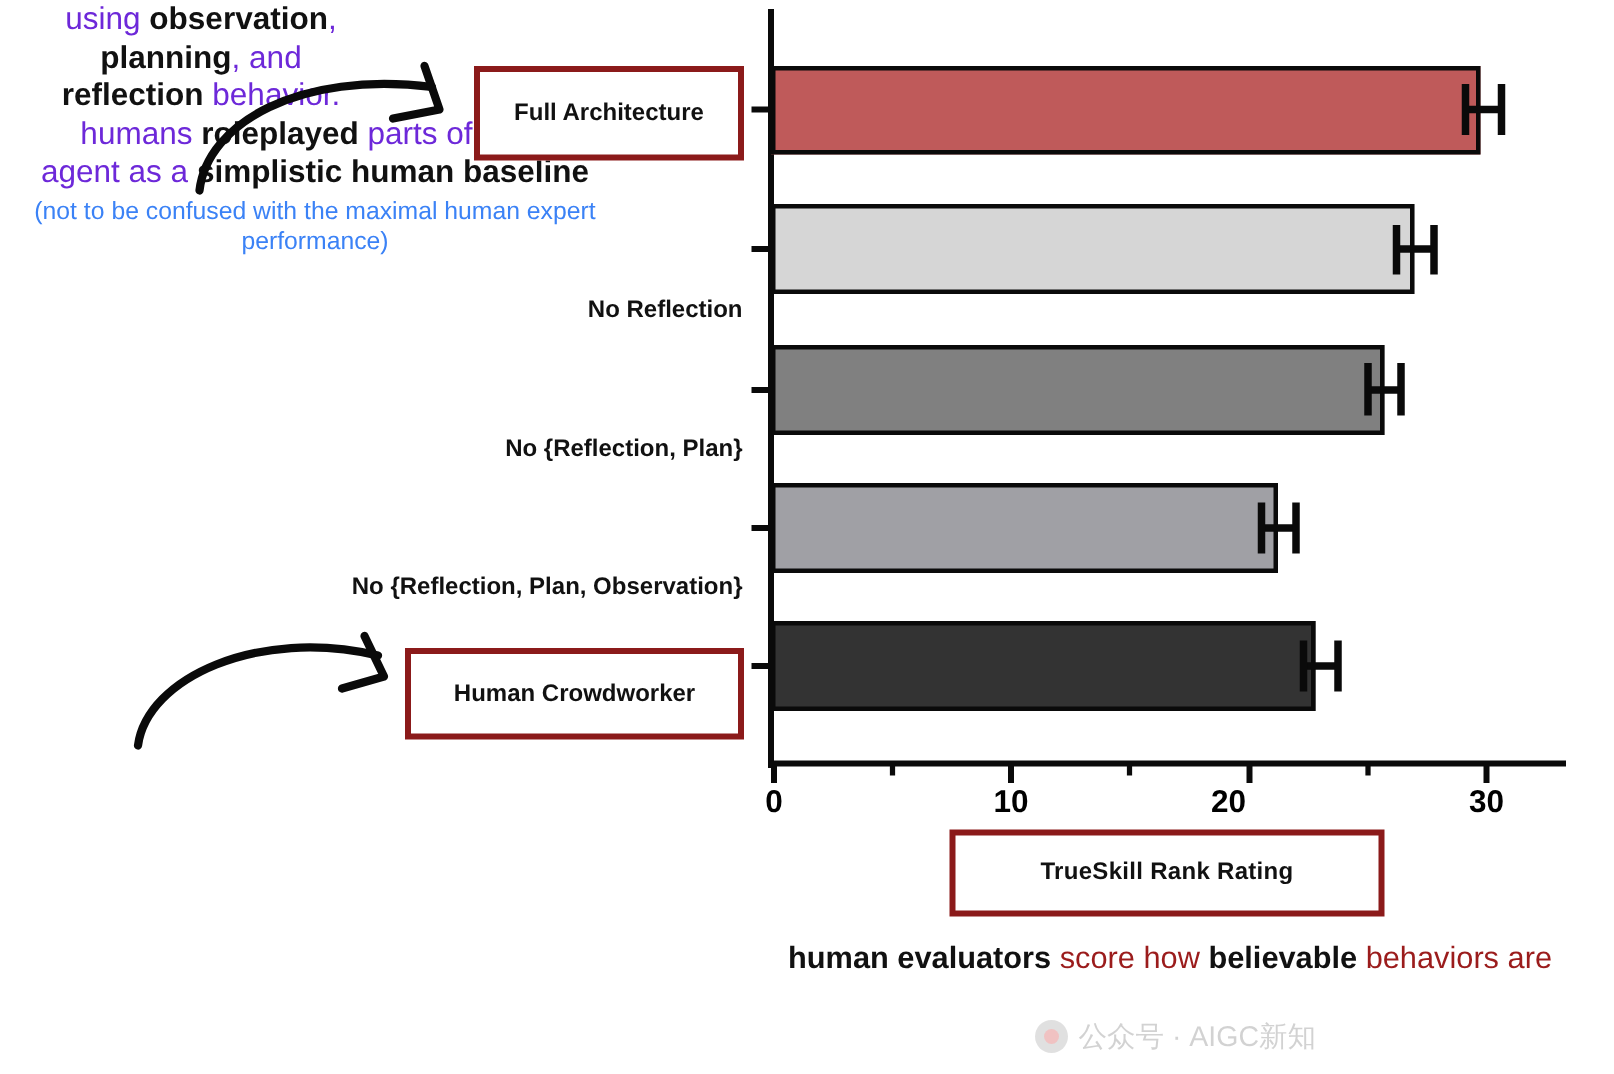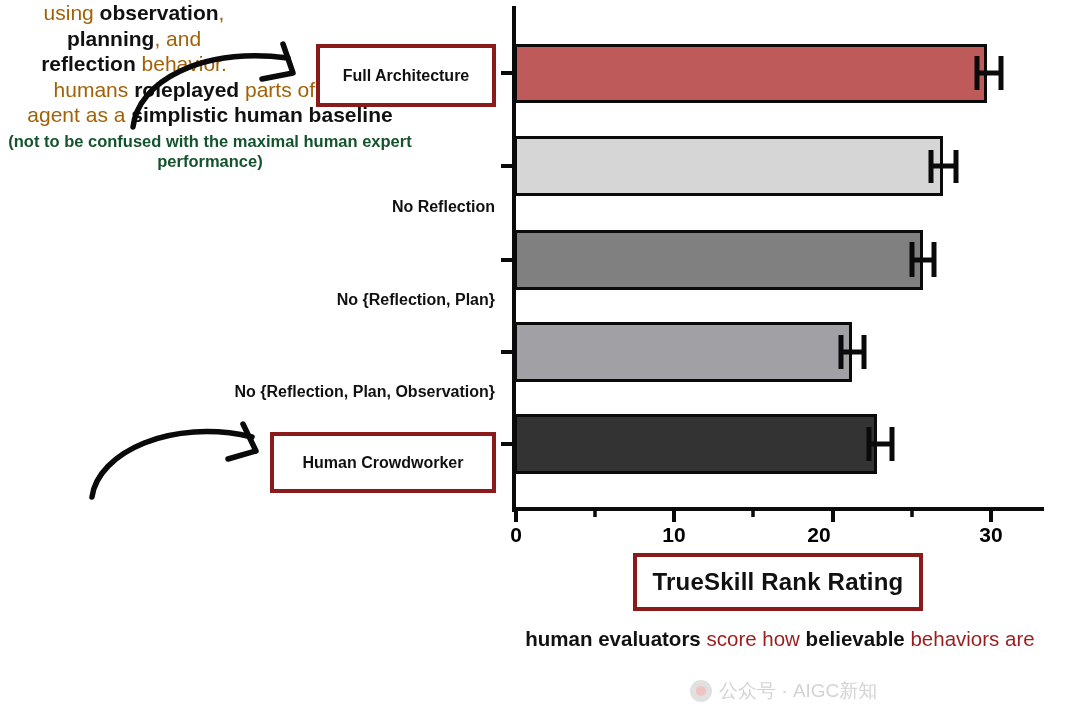--- a/index.html
+++ b/index.html
@@ -23,40 +23,40 @@
   }
   .abs { position: absolute; }
 
   
   .annot {
     text-align: center;
     line-height: 1.22;
     color: #9b1c1c;
   }
   .annot b { color: #111111; font-weight: bold; }
-  .annot .rd { color: #a16207; font-weight: normal; }
+  .annot .rd { color: #6d28d9; font-weight: normal; }
 
   #annot-top {
     left: 4px;
     top: 122px;
     width: 268px;
     font-size: 21px;
     font-weight: normal;
   }
   #annot-bottom {
     left: 0px;
     top: 505px;
     width: 420px;
     font-size: 21px;
   }
   #annot-bottom .paren {
     display: block;
-    color: #14532d;
+    color: #3b82f6;
     font-size: 16.5px;
-    font-weight: bold;
+    font-weight: normal;
     line-height: 1.22;
     margin-top: 3px;
   }
 
   
   #plot {
     position: absolute;
     left: 0px; top: 0px;
     width: 1076px; height: 508px;
   }
@@ -107,21 +107,21 @@
     left: 633px;
     top: 553px;
     width: 290px;
     height: 58px;
     border: 4px solid #8b1a1a;
     box-sizing: border-box;
     background: #fff;
     display: flex;
     align-items: center;
     justify-content: center;
-    font-size: 24px;
+    font-size: 16px;
     font-weight: bold;
     color: #111;
     letter-spacing: 0.2px;
   }
 
   #caption {
     position: absolute;
     left: 520px;
     top: 626px;
     width: 520px;

